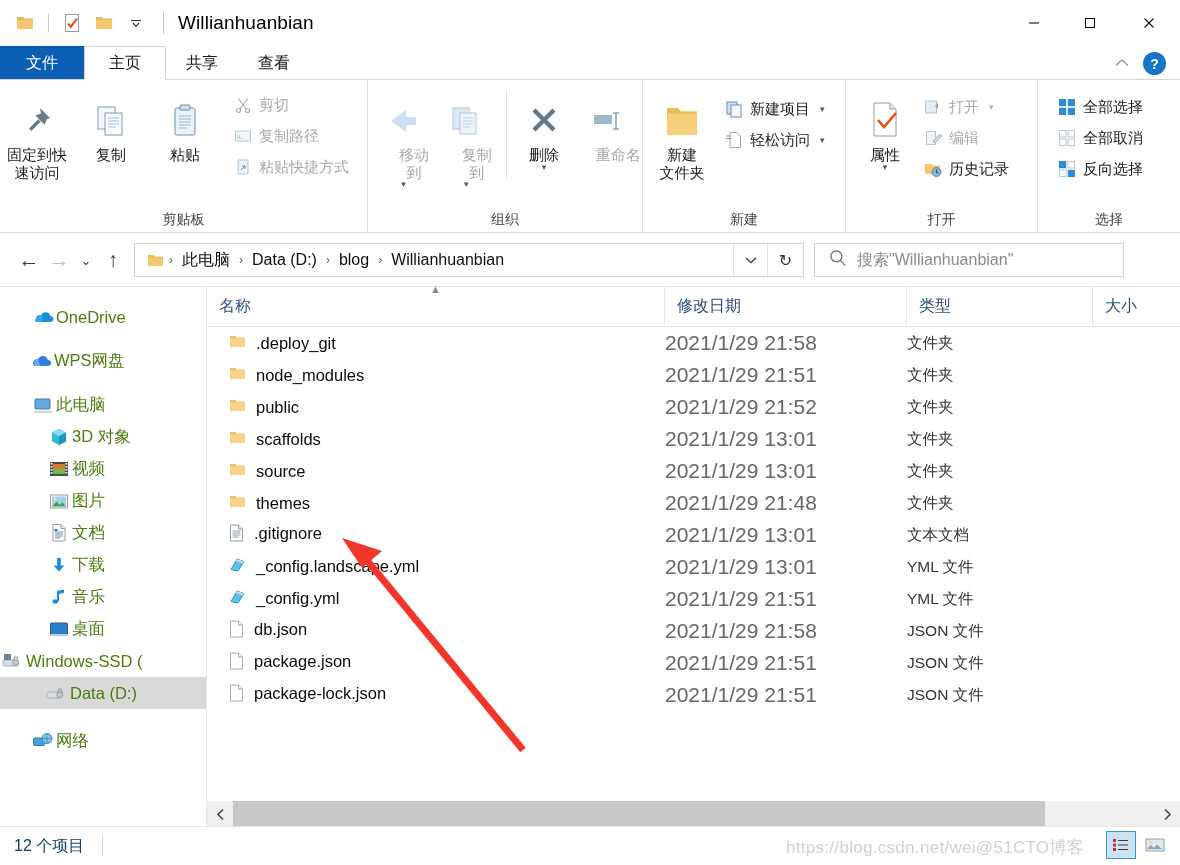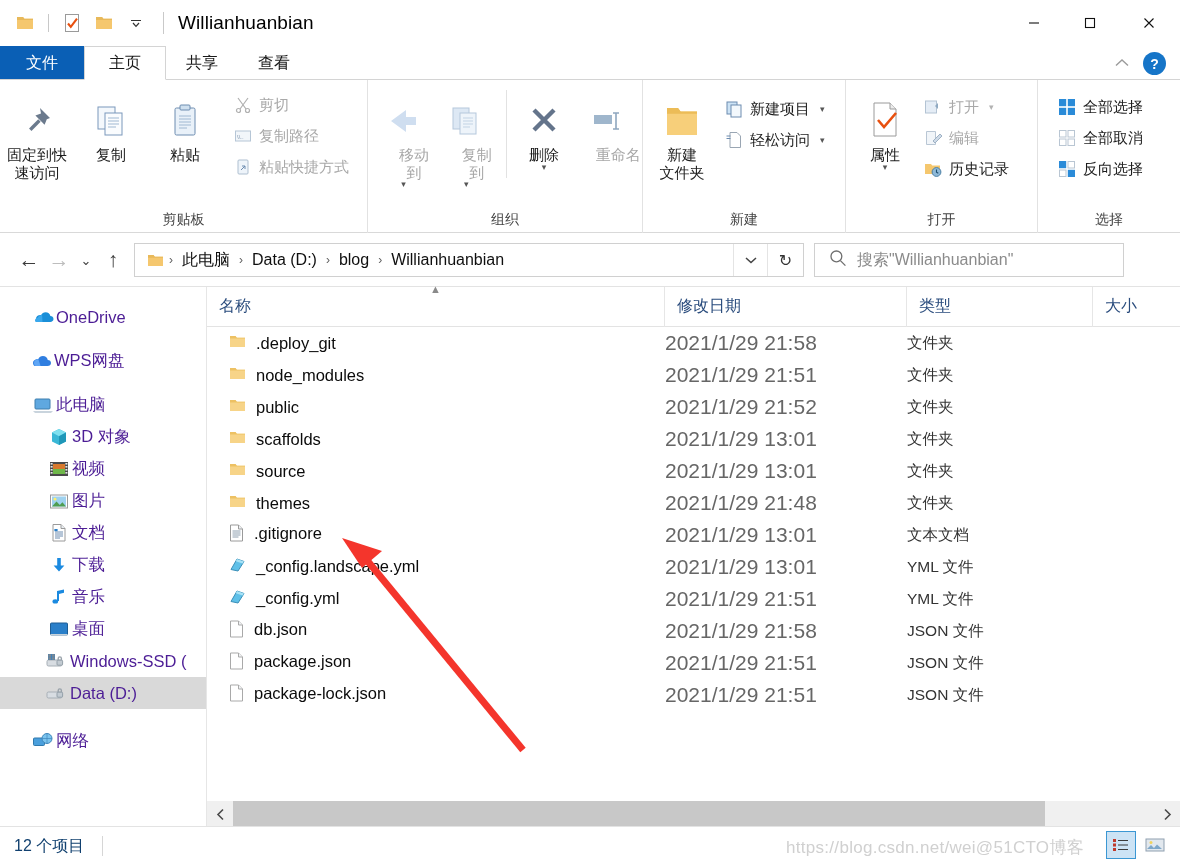--- a/index.html
+++ b/index.html
@@ -132,21 +132,21 @@
   
   .content {
     position: absolute; left: 0; top: 286px; width: 1180px; height: 540px;
     display: flex; border-top: 1px solid #e3e3e3;
   }
   .navpane {
     width: 206px; height: 540px; background: #fff; position: relative;
     padding-top: 14px; overflow: hidden;
   }
   .navitem {
-    display: flex; align-items: center; height: 32px; font-size: 16.5px; color: #4c1d95;
+    display: flex; align-items: center; height: 32px; font-size: 16.5px; color: #4d7c0f;
     white-space: nowrap;
   }
   .navitem.sel { background: #d9d9d9; }
   .navitem .nicon {
     width: 26px; display: flex; align-items: center; justify-content: center; flex: 0 0 26px;
   }
   .navspacer { height: 12px; }
 
   .filepane { flex: 1; height: 540px; background: #fff; position: relative; border-left: 1px solid #e6e6e6; }
   .colheader {
@@ -649,21 +649,21 @@
       </div>
       <div class="navitem" style="padding-left:46px">
         <span class="nicon">
           <svg width="20" height="17" viewBox="0 0 20 17">
               <rect x="1.5" y="2" width="17" height="12" rx="1" fill="#2a7fc9" stroke="#1d5d95"></rect>
               <path d="M1.5 13h17v1.6h-17z" fill="#c7d2da"></path>
             </svg>
         </span>
         <span>桌面</span>
       </div>
-      <div class="navitem" style="padding-left:44px">
+      <div class="navitem" style="">
         <span class="nicon">
           <svg width="22" height="18" viewBox="0 0 22 18">
               <rect x="1" y="8" width="15" height="6" rx="1.5" fill="#d8dde2" stroke="#a7afb6"></rect>
               <rect x="2" y="2" width="7" height="6" fill="#2a7fc9"></rect>
               <g fill="#7c8892">
                 <rect x="2.2" y="2.2" width="3" height="2.6"></rect>
                 <rect x="5.8" y="2.2" width="3" height="2.6"></rect>
                 <rect x="2.2" y="5.2" width="3" height="2.6"></rect>
                 <rect x="5.8" y="5.2" width="3" height="2.6"></rect>
               </g>

